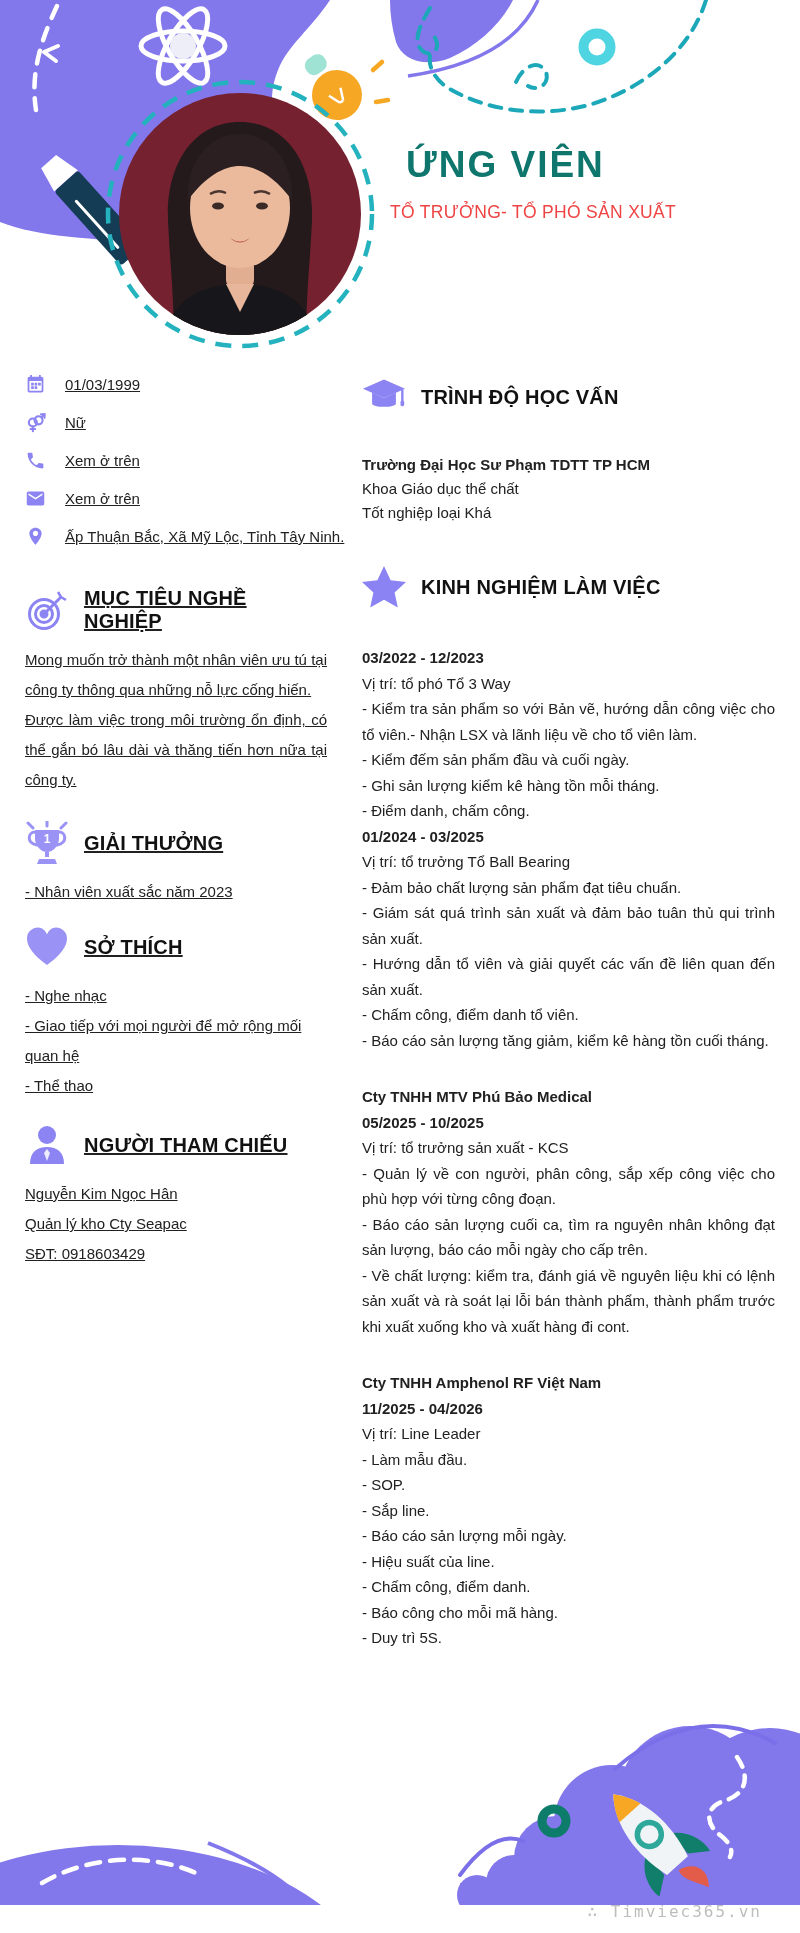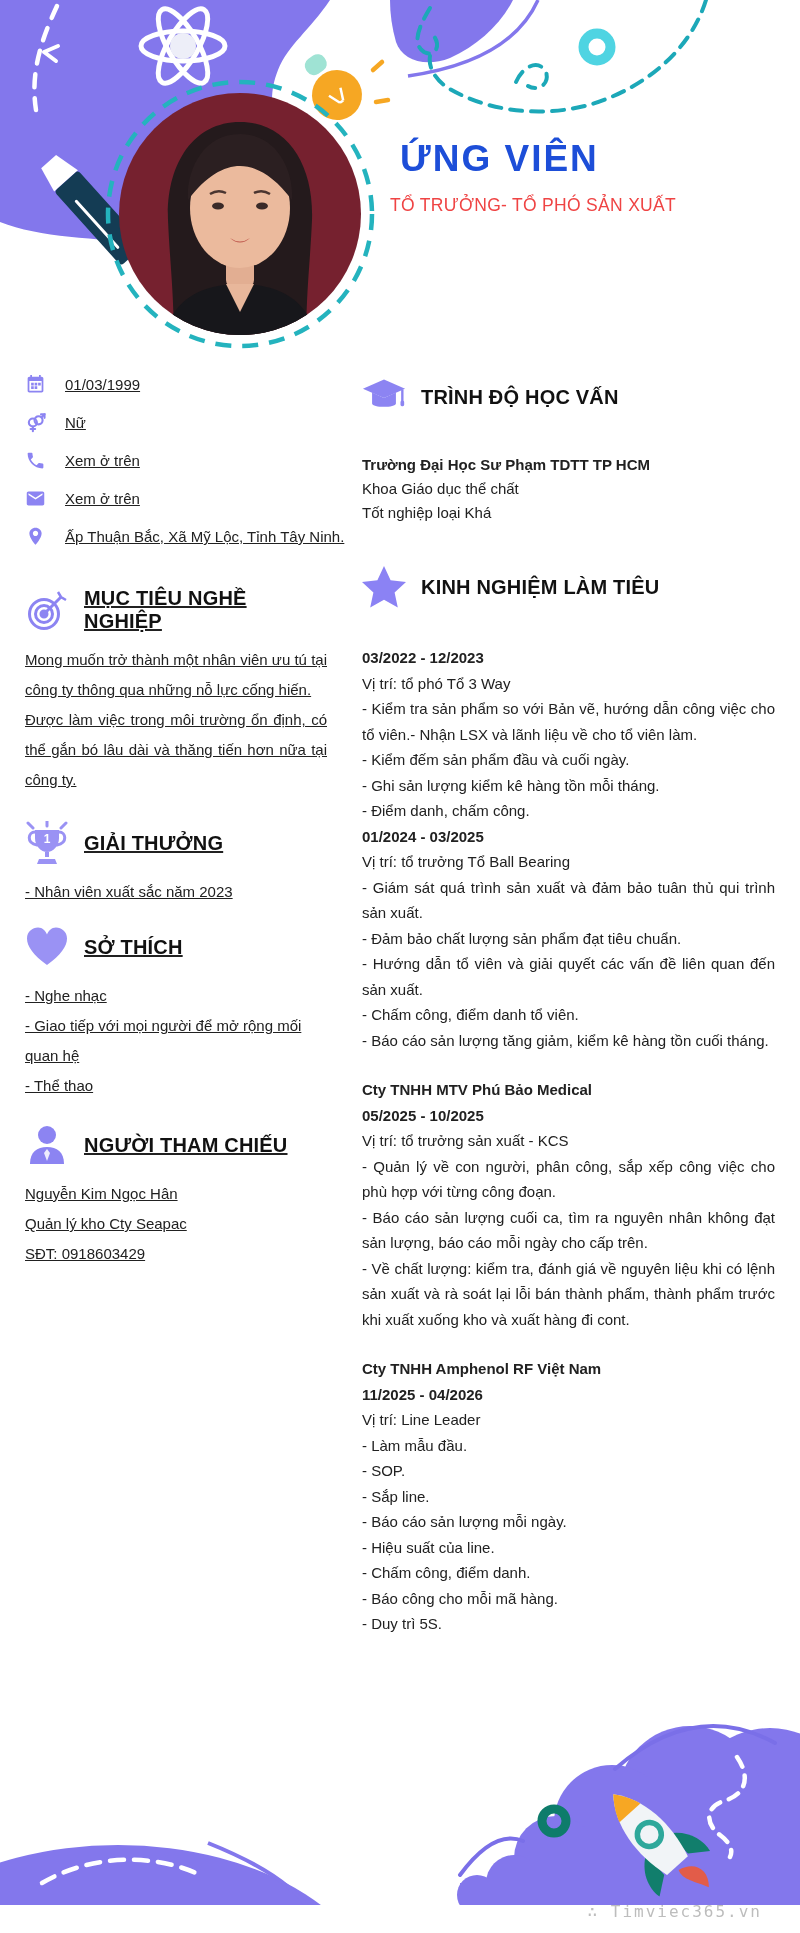--- a/index.html
+++ b/index.html
@@ -3,21 +3,21 @@
 <meta charset="utf-8">
 <style>
   html,body{margin:0;padding:0;background:#fff;}
   .page{position:relative;width:800px;height:1933px;background:#fff;overflow:hidden;
         font-family:"Liberation Sans","DejaVu Sans",sans-serif;color:#212121;}
   svg{display:block;}
   .header-deco{position:absolute;left:0;top:0;z-index:0;}
   .footer-deco{position:absolute;left:0;top:1683px;z-index:0;}
   .photo-wrap{position:absolute;left:104px;top:78px;z-index:2;}
   .title-block{position:absolute;left:390px;top:128px;z-index:2;}
-  .title-block h1{margin:10px;font-size:37px;font-weight:700;letter-spacing:2px;color:#1d4ed8;}
+  .title-block h1{margin:16px;font-size:37px;font-weight:700;letter-spacing:2px;color:#0f766e;}
   .subtitle{margin-top:15px;font-size:17.5px;letter-spacing:.3px;color:#ef4444;}
   .left-col{position:absolute;left:25px;top:368px;width:302px;z-index:2;font-size:15px;text-decoration:underline;}
   .right-col{position:absolute;left:362px;top:375px;width:413px;z-index:2;font-size:15px;}
   .info-list{margin:6px 0 0;padding:0;list-style:none;}
   .info-row{display:flex;align-items:center;margin-bottom:17px;}
   .info-row svg{width:21px;height:21px;margin-right:19px;flex:none;}
   .info-value{white-space:nowrap;}
   .sec-head{display:flex;align-items:center;gap:15px;}
   .sec-head svg{width:44px;height:44px;flex:none;}
   .sec-head h2{margin:0;font-size:20px;font-weight:700;color:#111;letter-spacing:.2px;}
@@ -28,21 +28,21 @@
   .objective-text{margin:12px 0 0;line-height:30px;text-align:justify;}
   .objective-text + .objective-text{margin-top:0;}
   .line{margin:0;line-height:30px;}
   .list-block{margin-top:12px;}
   .edu-block{margin-top:34px;line-height:24px;}
   .edu-school{font-weight:700;}
   .mt-exp{margin-top:40px;}
   .exp-lines{margin-top:36px;}
   .xline{margin:0;line-height:25.5px;text-align:justify;}
   .bold{font-weight:700;}
-  .gap{margin-top:24px;}
+  .gap{margin-top:31px;}
   .watermark{position:absolute;right:38px;top:1902px;z-index:3;
              font-family:"DejaVu Sans Mono","Liberation Mono",monospace;
              font-size:16px;letter-spacing:2px;color:#bdbdbd;}
 </style>
 </head>
 <body>
 
 <div class="page">
 
   <svg class="header-deco" width="800" height="370" viewBox="0 0 800 370">
@@ -241,34 +241,34 @@
     <div class="edu-block">
       <div class="edu-school">Trường Đại Học Sư Phạm TDTT TP HCM</div>
       <div>Khoa Giáo dục thể chất</div>
       <div>Tốt nghiệp loại Khá</div>
     </div>
 
     <div class="sec-head mt-exp">
       <svg viewBox="0 0 44 44">
         <polygon points="22,1 28.6,15.2 44,17 32.6,27.4 35.8,42.6 22,34.8 8.2,42.6 11.4,27.4 0,17 15.4,15.2" fill="#8B82F4"></polygon>
       </svg>
-      <h2>KINH NGHIỆM LÀM TIÊU</h2>
+      <h2>KINH NGHIỆM LÀM VIỆC</h2>
     </div>
     <div class="exp-lines">
 
         <p class="xline bold">03/2022 - 12/2023</p>
         <p class="xline">Vị trí: tổ phó Tổ 3 Way</p>
         <p class="xline">- Kiểm tra sản phẩm so với Bản vẽ, hướng dẫn công việc cho tổ viên.- Nhận LSX và lãnh liệu về cho tổ viên làm.</p>
         <p class="xline">- Kiểm đếm sản phẩm đầu và cuối ngày.</p>
         <p class="xline">- Ghi sản lượng kiểm kê hàng tồn mỗi tháng.</p>
         <p class="xline">- Điểm danh, chấm công.</p>
         <p class="xline bold">01/2024 - 03/2025</p>
         <p class="xline">Vị trí: tổ trưởng Tổ Ball Bearing</p>
+        <p class="xline">- Đảm bảo chất lượng sản phẩm đạt tiêu chuẩn.</p>
         <p class="xline">- Giám sát quá trình sản xuất và đảm bảo tuân thủ qui trình sản xuất.</p>
-        <p class="xline">- Đảm bảo chất lượng sản phẩm đạt tiêu chuẩn.</p>
         <p class="xline">- Hướng dẫn tổ viên và giải quyết các vấn đề liên quan đến sản xuất.</p>
         <p class="xline">- Chấm công, điểm danh tổ viên.</p>
         <p class="xline">- Báo cáo sản lượng tăng giảm, kiểm kê hàng tồn cuối tháng.</p>
         <p class="xline bold gap">Cty TNHH MTV Phú Bảo Medical</p>
         <p class="xline bold">05/2025 - 10/2025</p>
         <p class="xline">Vị trí: tổ trưởng sản xuất - KCS</p>
         <p class="xline">- Quản lý về con người, phân công, sắp xếp công việc cho phù hợp với từng công đoạn.</p>
         <p class="xline">- Báo cáo sản lượng cuối ca, tìm ra nguyên nhân không đạt sản lượng, báo cáo mỗi ngày cho cấp trên.</p>
         <p class="xline">- Về chất lượng: kiểm tra, đánh giá về nguyên liệu khi có lệnh sản xuất và rà soát lại lỗi bán thành phẩm, thành phẩm trước khi xuất xuống kho và xuất hàng đi cont.</p>
         <p class="xline bold gap">Cty TNHH Amphenol RF Việt Nam</p>

